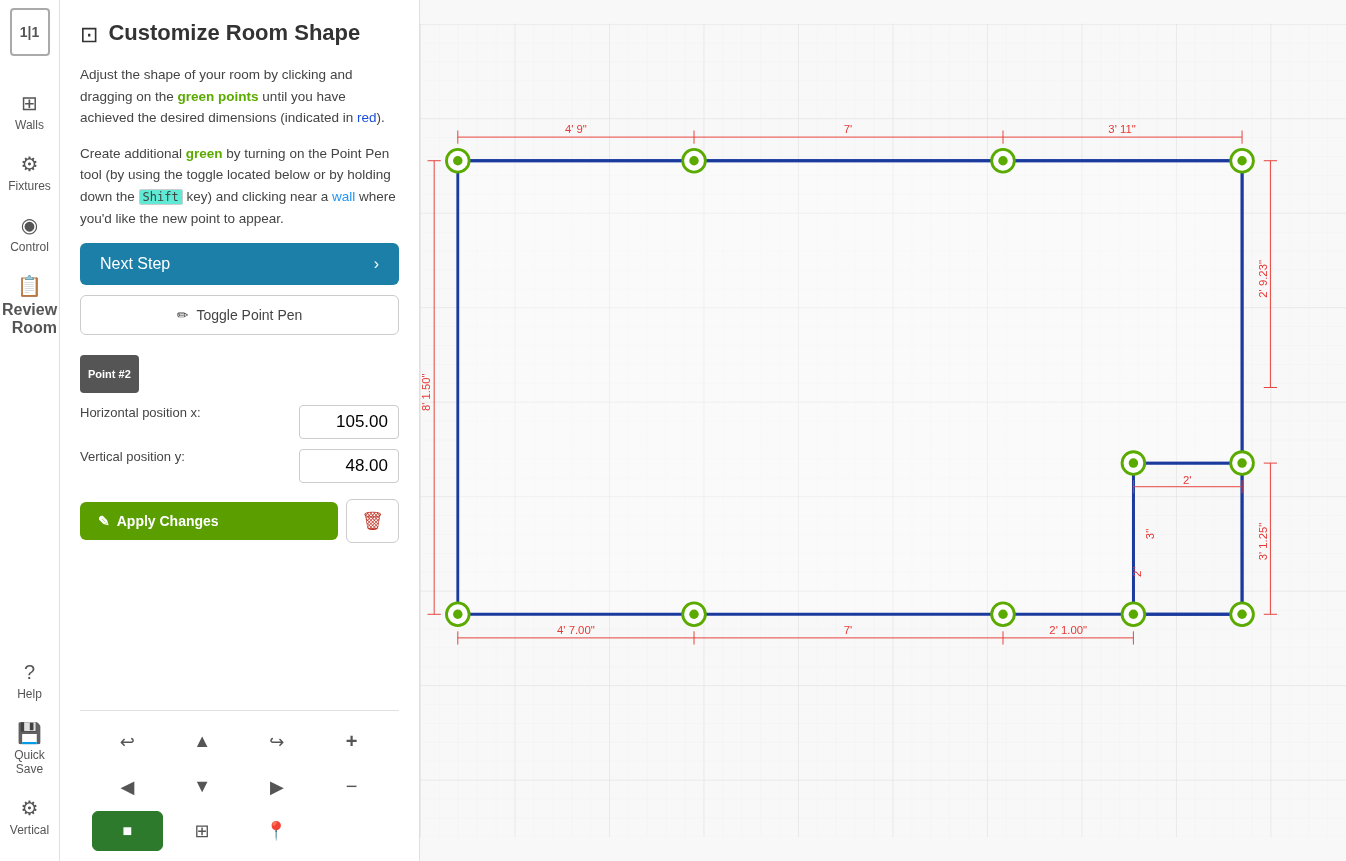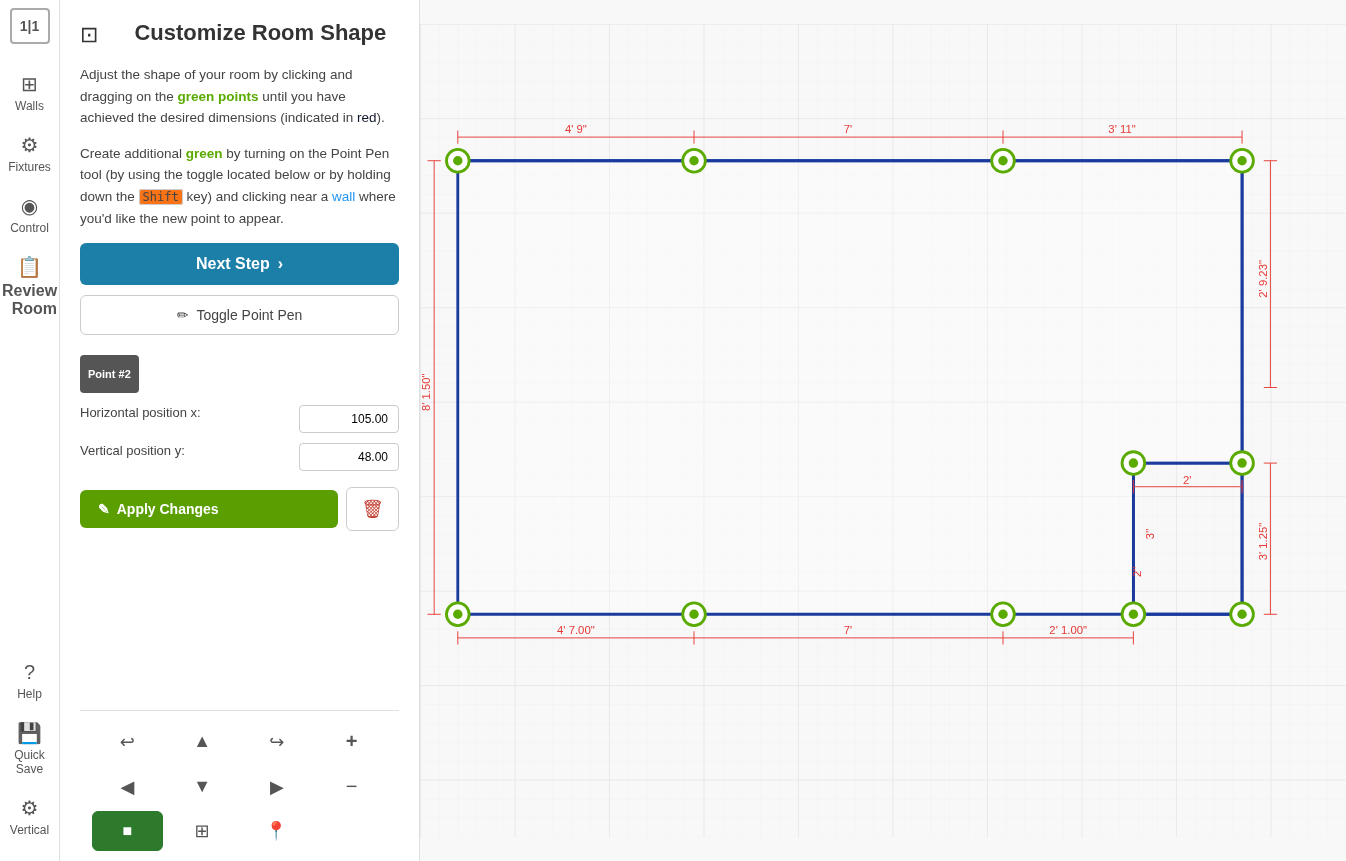--- a/index.html
+++ b/index.html
@@ -25,26 +25,26 @@
       cursor: pointer;
       border-radius: 6px;
       width: 54px;
       color: #555;
       font-size: 10px;
       gap: 3px;
     }
     .icon-sidebar-item .icon-svg { font-size: 20px; color: #555; }
     .icon-sidebar-item span { font-size: 12px; color: #555; text-align: center; }
     .icon-sidebar-logo {
-      width: 40px; height: 36px;
+      width: 40px; height: 48px;
       border: 2px solid #aaa;
       border-radius: 4px;
       display: flex; align-items: center; justify-content: center;
       font-size: 14px; font-weight: bold; color: #555;
-      margin-bottom: 16px;
+      margin-bottom: 23px;
     }
     .spacer { flex: 1; }
     .icon-sidebar-bottom {
       display: flex; flex-direction: column; align-items: center; gap: 4px; padding-bottom: 8px;
     }
 
     
     .panel {
       width: 360px;
       background: #fff;
@@ -52,47 +52,47 @@
       display: flex;
       flex-direction: column;
       overflow-y: auto;
       padding: 20px 20px 0 20px;
     }
     .panel-title {
       display: flex; align-items: flex-start; gap: 10px;
       margin-bottom: 16px;
     }
     .panel-title-icon { font-size: 22px; color: #333; margin-top: 2px; }
-    .panel-title h1 { font-size: 22px; font-weight: 700; color: #333; line-height: 1.2; margin-left: 26px; }
+    .panel-title h1 { font-size: 22px; font-weight: 700; color: #333; line-height: 1.2; }
 
     .panel-desc { font-size: 13.5px; color: #444; line-height: 1.6; margin-bottom: 14px; }
     .panel-desc .green { color: #5aaa00; font-weight: 600; margin-top: 39px; }
-    .panel-desc .red { color: #0f172a; }
+    .panel-desc .red { color: #1d4ed8; }
     .panel-desc .wall { color: #2196f3; }
     .panel-desc code {
-      background: #f97316;
+      background: #5eead4;
       border: 1px solid #ccc;
       border-radius: 3px;
       padding: 0 3px;
       font-family: monospace;
       font-size: 12px;
     }
 
     .btn-next-step {
       background: #1b7fa8;
       color: #fff;
       border: none;
       border-radius: 6px;
       padding: 12px 20px;
       font-size: 16px;
-      font-weight: 700;
+      font-weight: 400;
       cursor: pointer;
       display: flex;
       align-items: center;
-      justify-content: center;
+      justify-content: space-between;
       gap: 8px;
       width: 100%;
       margin-bottom: 10px;
     }
 
     .btn-toggle-pen {
       background: #fff;
       color: #444;
       border: 1px solid #ccc;
       border-radius: 6px;
@@ -121,21 +121,21 @@
     .field-row {
       display: flex; align-items: flex-start; justify-content: space-between;
       margin-bottom: 10px;
     }
     .field-label { font-size: 13px; color: #444; }
     .field-input {
       width: 100px;
       padding: 6px 10px;
       border: 1px solid #ccc;
       border-radius: 4px;
-      font-size: 12px;
+      font-size: 17px;
       text-align: right;
     }
 
     .action-row {
       display: flex; gap: 8px; align-items: center; margin-top: 16px; margin-bottom: 12px;
     }
     .btn-apply {
       background: #5a9e00;
       color: #fff;
       border: none;

